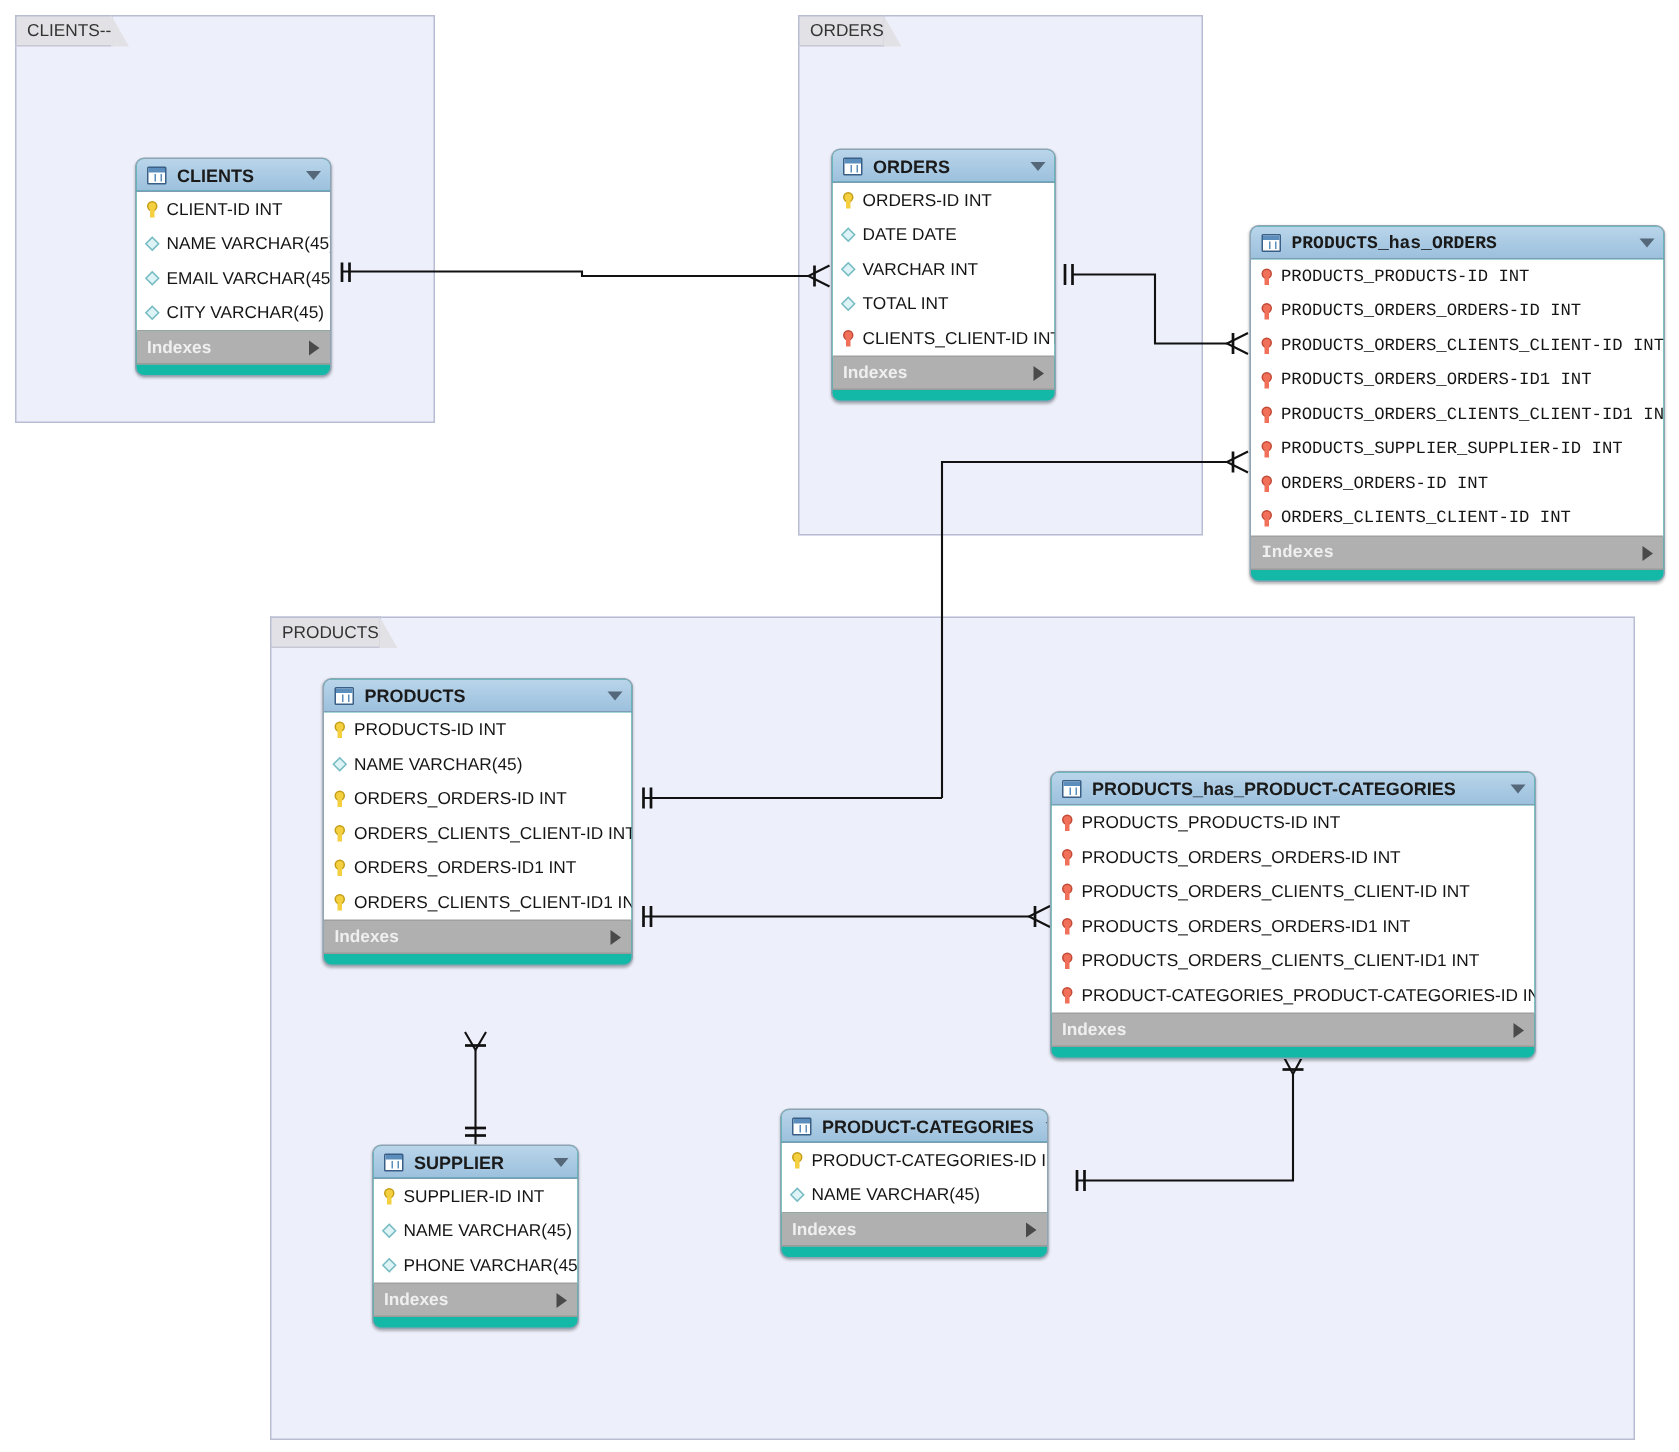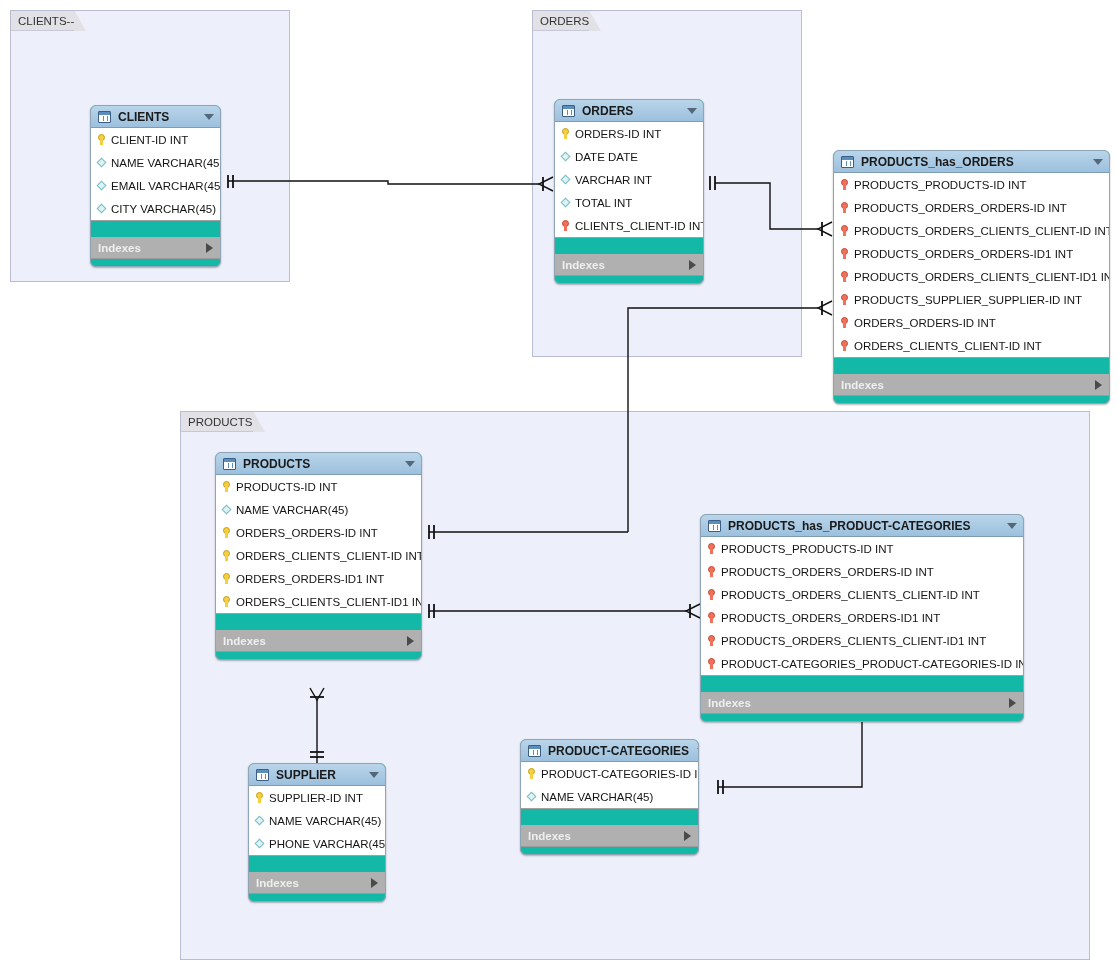--- a/index.html
+++ b/index.html
@@ -170,21 +170,20 @@
     transform: rotate(45deg);
   }
   .idx {
     height: 22px;
     background: #b0b0b0;
     display: flex;
     align-items: center;
     padding: 0 7px 0 7px;
     box-sizing: border-box;
     border-bottom: 1px solid #9a9a9a;
-    margin-top: 16px;
   }
   .idx-label {
     font-size: 11.5px;
     color: #efefef;
     font-weight: bold;
     flex: 1 1 auto;
   }
   .idx-arrow {
     width: 0; height: 0;
     border-style: solid;
@@ -330,21 +329,21 @@
           <div class="col">
             <span class="ic ic-fk"></span>
             <span class="col-label">CLIENTS_CLIENT-ID INT</span>
           </div>
         </div>
         <div class="idx">
           <span class="idx-label">Indexes</span>
           <span class="idx-arrow"></span>
         </div>
       </div>
-      <div class="table" style="left: 833px; top: 150px; width: 277px;">
+      <div class="table" style="left: 833px; top: 150px; width: 277px; font-family: Liberation Mono, monospace;">
         <div class="table-title">
           <span class="tbl-icon"></span>
           <span class="tbl-name">PRODUCTS_has_ORDERS</span>
           <span class="caret"></span>
         </div>
         <div class="cols">
           <div class="col">
             <span class="ic ic-fk"></span>
             <span class="col-label">PRODUCTS_PRODUCTS-ID INT</span>
           </div>

